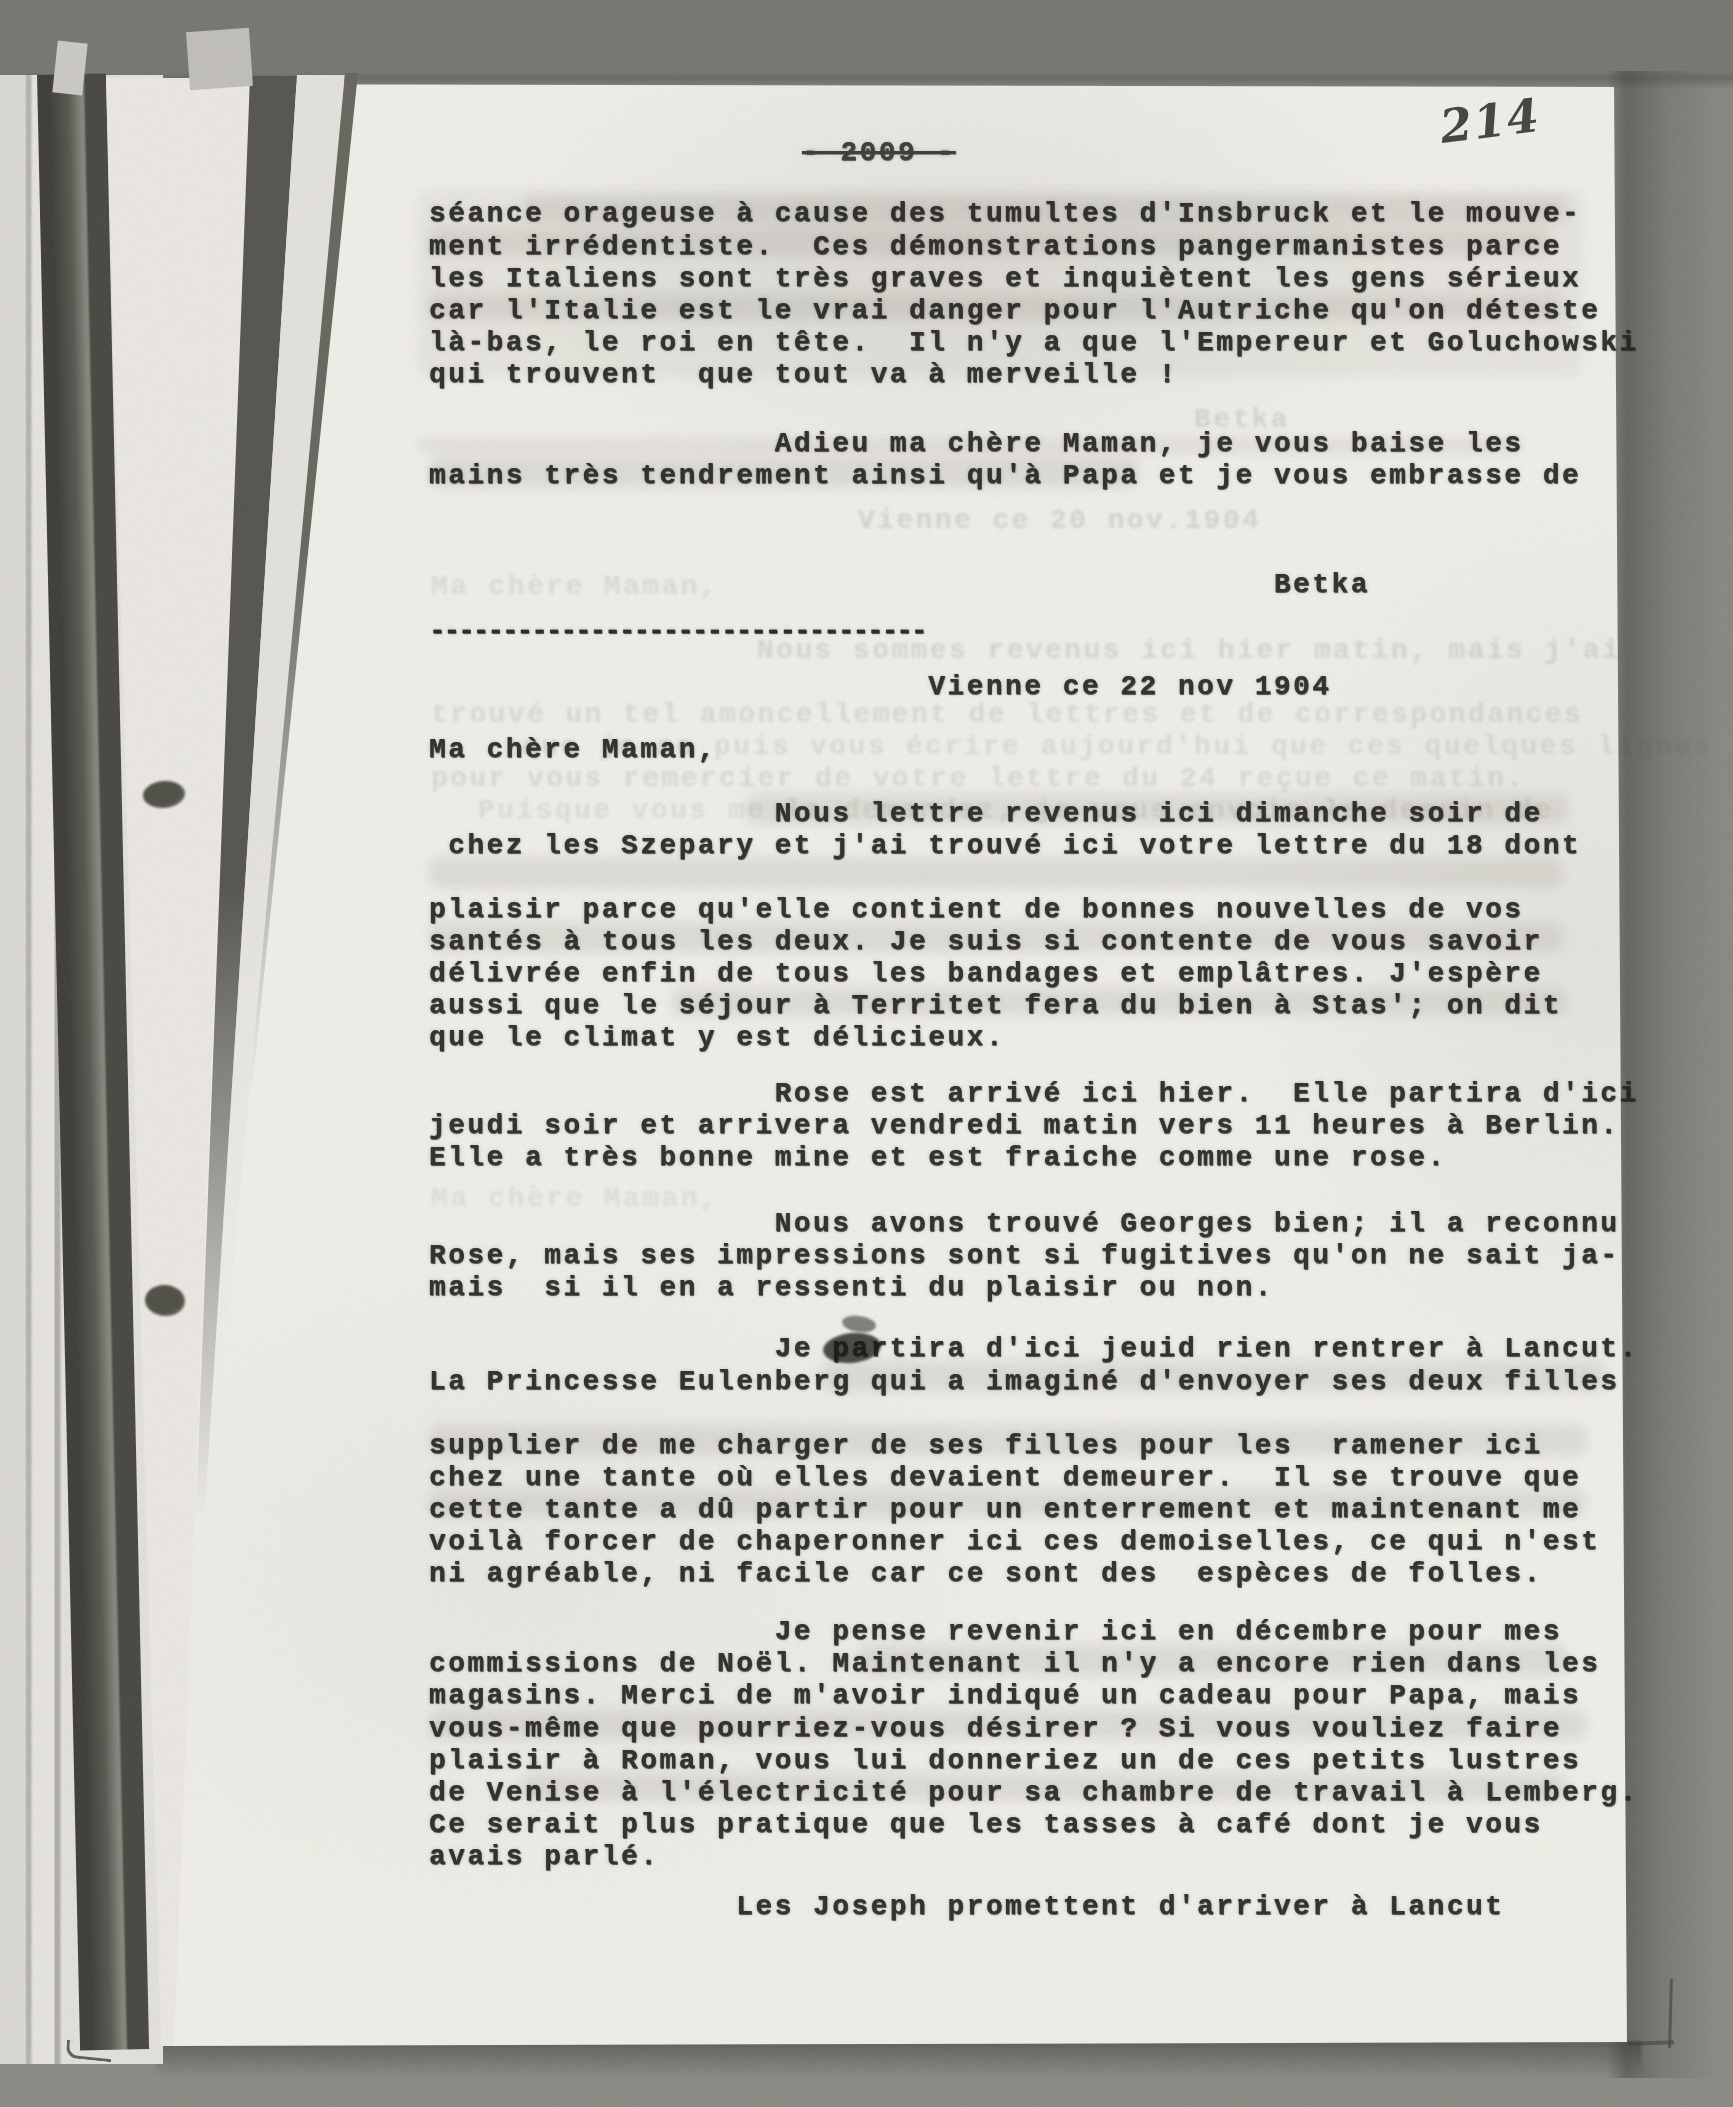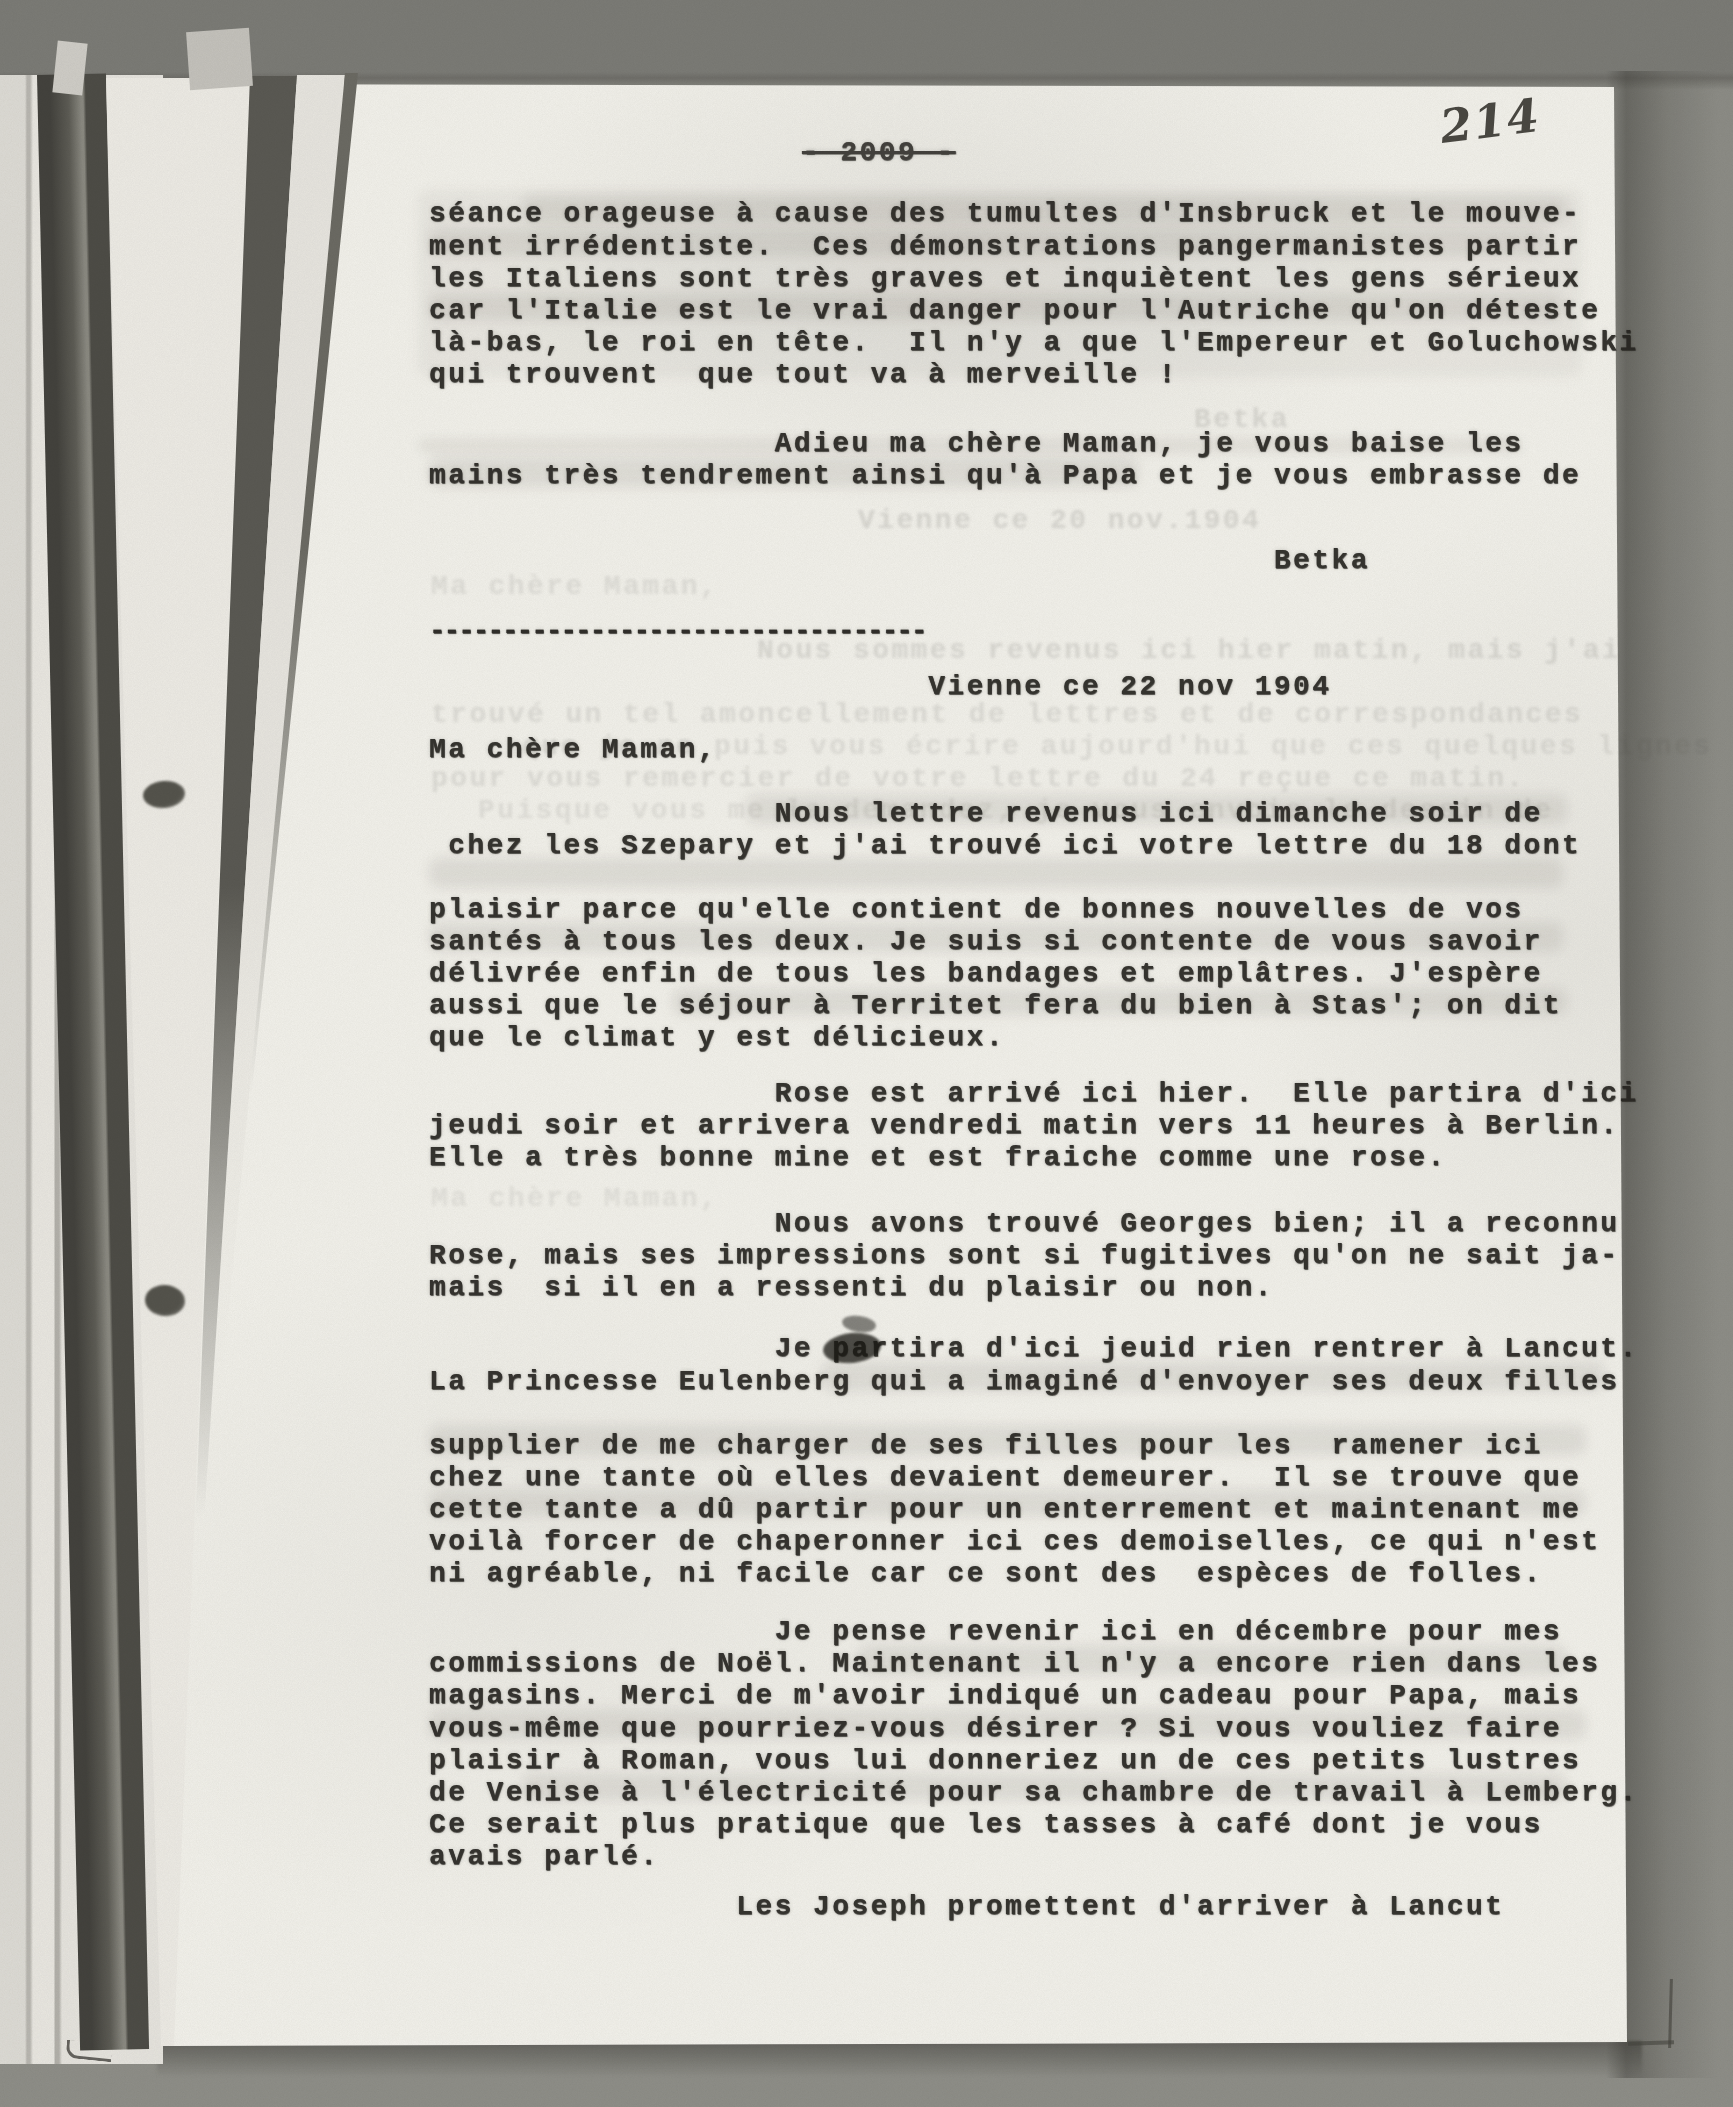--- a/index.html
+++ b/index.html
@@ -118,29 +118,29 @@
   <div class="ghost" style="left:431px;top:699px;opacity:.12">trouvé un tel amoncellement de lettres et de correspondances</div>
   <div class="ghost" style="left:522px;top:731px;opacity:.11">que je ne puis vous écrire aujourd'hui que ces quelques lignes</div>
   <div class="ghost" style="left:431px;top:763px;opacity:.12">pour vous remercier de votre lettre du 24 reçue ce matin.</div>
   <div class="ghost" style="left:478px;top:795px;opacity:.10">Puisque vous me la demandez, je vous envoie le dessin de</div>
   <div class="ghost" style="left:431px;top:1183px;opacity:.09">Ma chère Maman,</div>
 
   <div class="tl pagenum" style="top:137px">- 2009 -</div>
   <div class="folio">214</div>
 
   <div class="tl" style="top:198px">séance orageuse à cause des tumultes d'Insbruck et le mouve-</div>
-  <div class="tl" style="top:231px">ment irrédentiste.  Ces démonstrations pangermanistes partir</div>
+  <div class="tl" style="top:231px">ment irrédentiste.  Ces démonstrations pangermanistes parce</div>
   <div class="tl" style="top:263px">les Italiens sont très graves et inquiètent les gens sérieux</div>
   <div class="tl" style="top:295px">car l'Italie est le vrai danger pour l'Autriche qu'on déteste</div>
   <div class="tl" style="top:327px">là-bas, le roi en tête.  Il n'y a que l'Empereur et Goluchowski</div>
   <div class="tl" style="top:359px">qui trouvent  que tout va à merveille !</div>
 
   <div class="tl" style="top:428px">                  Adieu ma chère Maman, je vous baise les</div>
   <div class="tl" style="top:460px">mains très tendrement ainsi qu'à Papa et je vous embrasse de</div>
-  <div class="tl" style="top:545px">                                            Betka</div>
+  <div class="tl" style="top:569px">                                            Betka</div>
   <div class="tl sep" style="top:616px">----------------------------------</div>
 
   <div class="tl" style="top:671px">                          Vienne ce 22 nov 1904</div>
   <div class="tl" style="top:734px">Ma chère Maman,</div>
 
   <div class="tl" style="top:798px">                  Nous lettre revenus ici dimanche soir de</div>
   <div class="tl" style="top:830px"> chez les Szepary et j'ai trouvé ici votre lettre du 18 dont</div>
   <div class="tl" style="top:894px">plaisir parce qu'elle contient de bonnes nouvelles de vos</div>
   <div class="tl" style="top:926px">santés à tous les deux. Je suis si contente de vous savoir</div>
   <div class="tl" style="top:958px">délivrée enfin de tous les bandages et emplâtres. J'espère</div>

